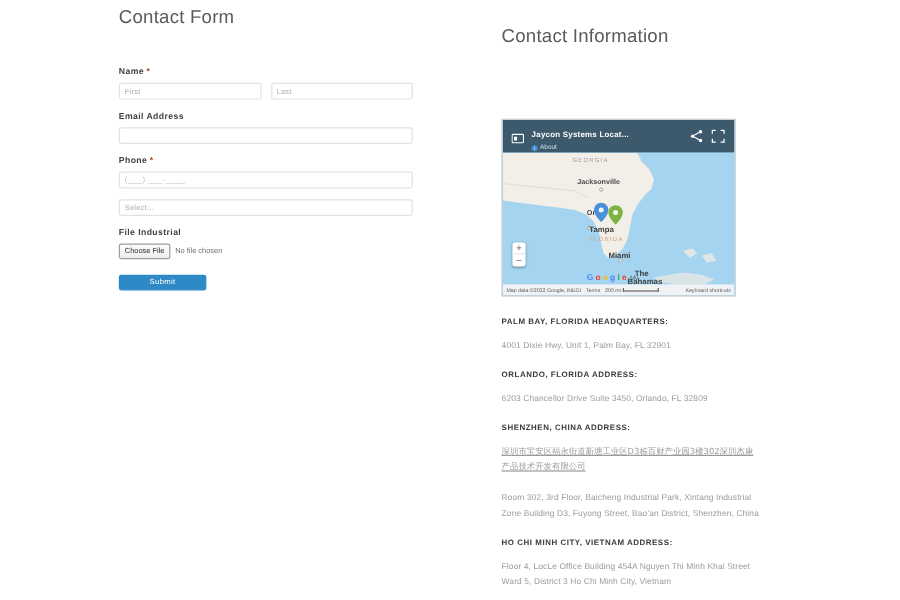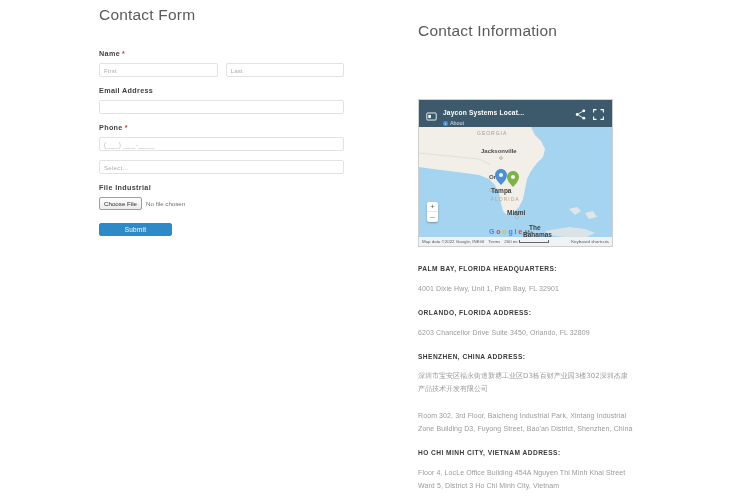--- a/index.html
+++ b/index.html
@@ -16,21 +16,21 @@
   
   .col-left  { position:absolute; left:99px;  top:0;  width:245px; }
   .col-right { position:absolute; left:418px; top:16px;  width:215px; }
 
   .section-title {
     font-size:15.5px; font-weight:400; color:#5a5a5a;
     letter-spacing:.2px; margin:4px 0 0 0; line-height:22px;
   }
 
   
-  .form { margin-top:23px; }
+  .form { margin-top:29px; }
   .field { margin-bottom:9px; }
   .label {
     font-size:7.2px; font-weight:700; color:#3f3f3f;
     letter-spacing:.35px; margin-bottom:4px; line-height:10px;
   }
   .req { color:#c0392b; font-weight:700; margin-left:2px; }
 
   .inp {
     width:100%; height:14px; border:1px solid #e2e2e2; border-radius:2px;
     background:#fff; font-size:6.2px; color:#adadad;
@@ -137,21 +137,21 @@
   
   .addresses { margin-top:17px; }
   .addr-head {
     font-size:6.6px; font-weight:700; color:#3a3a3a;
     letter-spacing:.45px; line-height:10px; margin-bottom:8px;
   }
   .addr-body {
     font-size:7px; color:#9a9a9a; line-height:13px;
     letter-spacing:.1px; margin-bottom:13px;
   }
-  .addr-body.cjk { font-family:"DejaVu Sans", sans-serif; letter-spacing:0; }
+  .addr-body.cjk { font-family:"DejaVu Sans", sans-serif; letter-spacing:0;text-decoration:underline; }
 </style>
 </head>
 <body>
 
 <div class="page">
 
   <div class="col-left">
     <div class="section-title">Contact Form</div>
 
     <div class="form">

